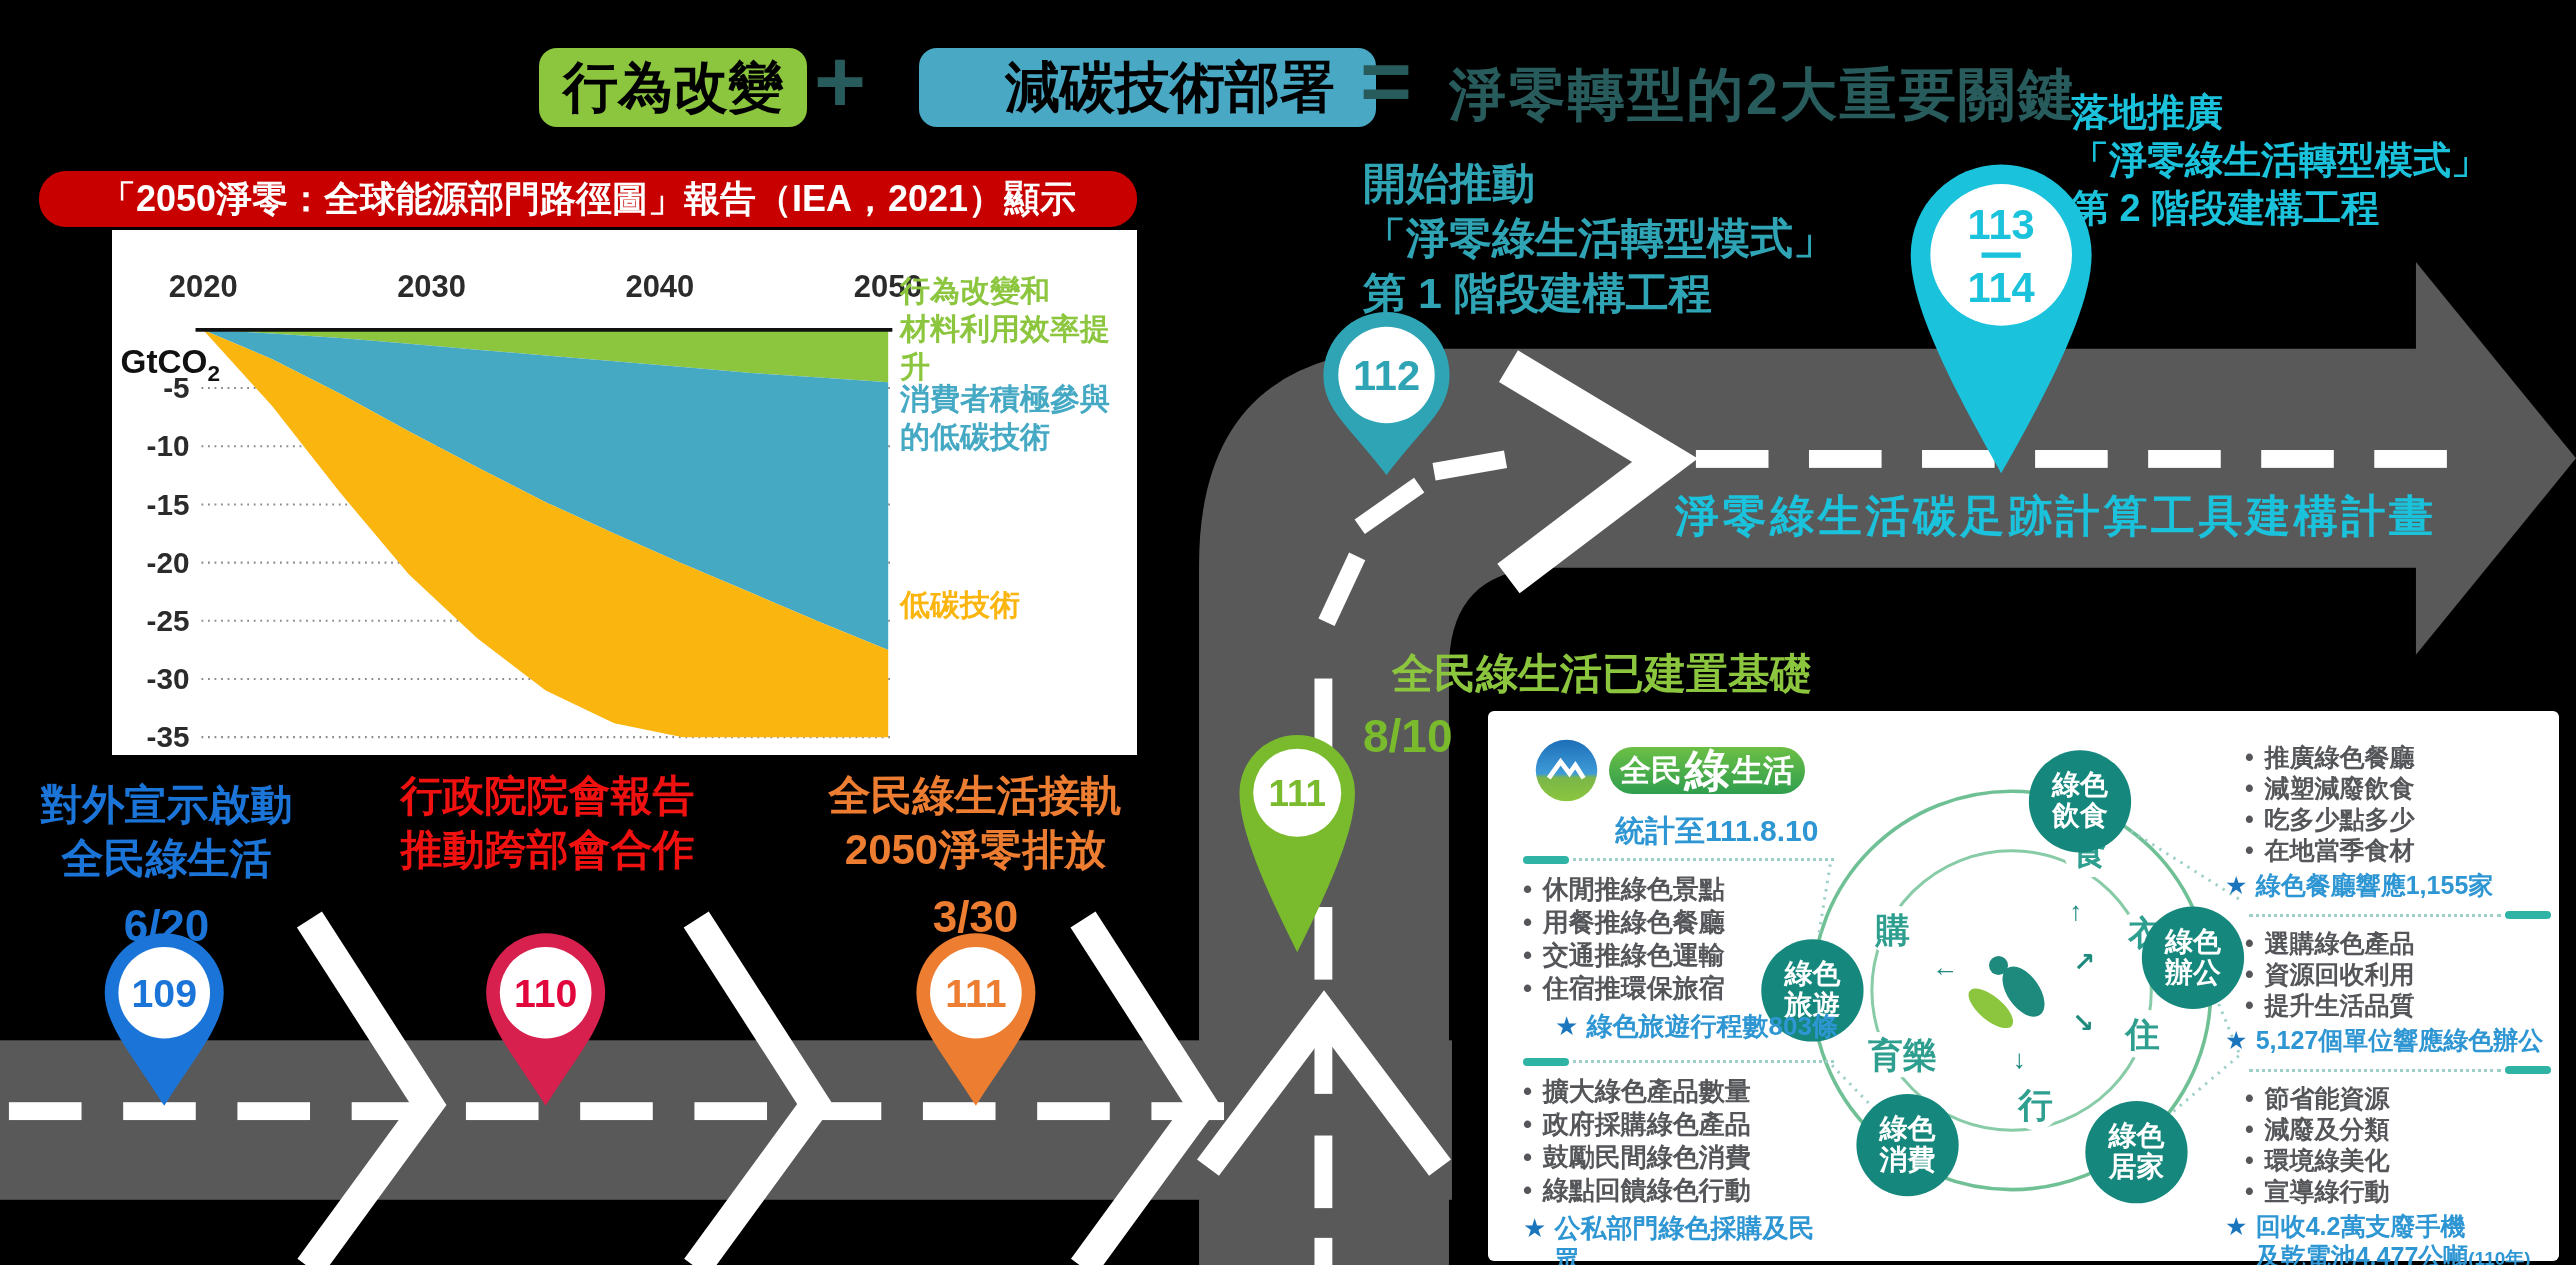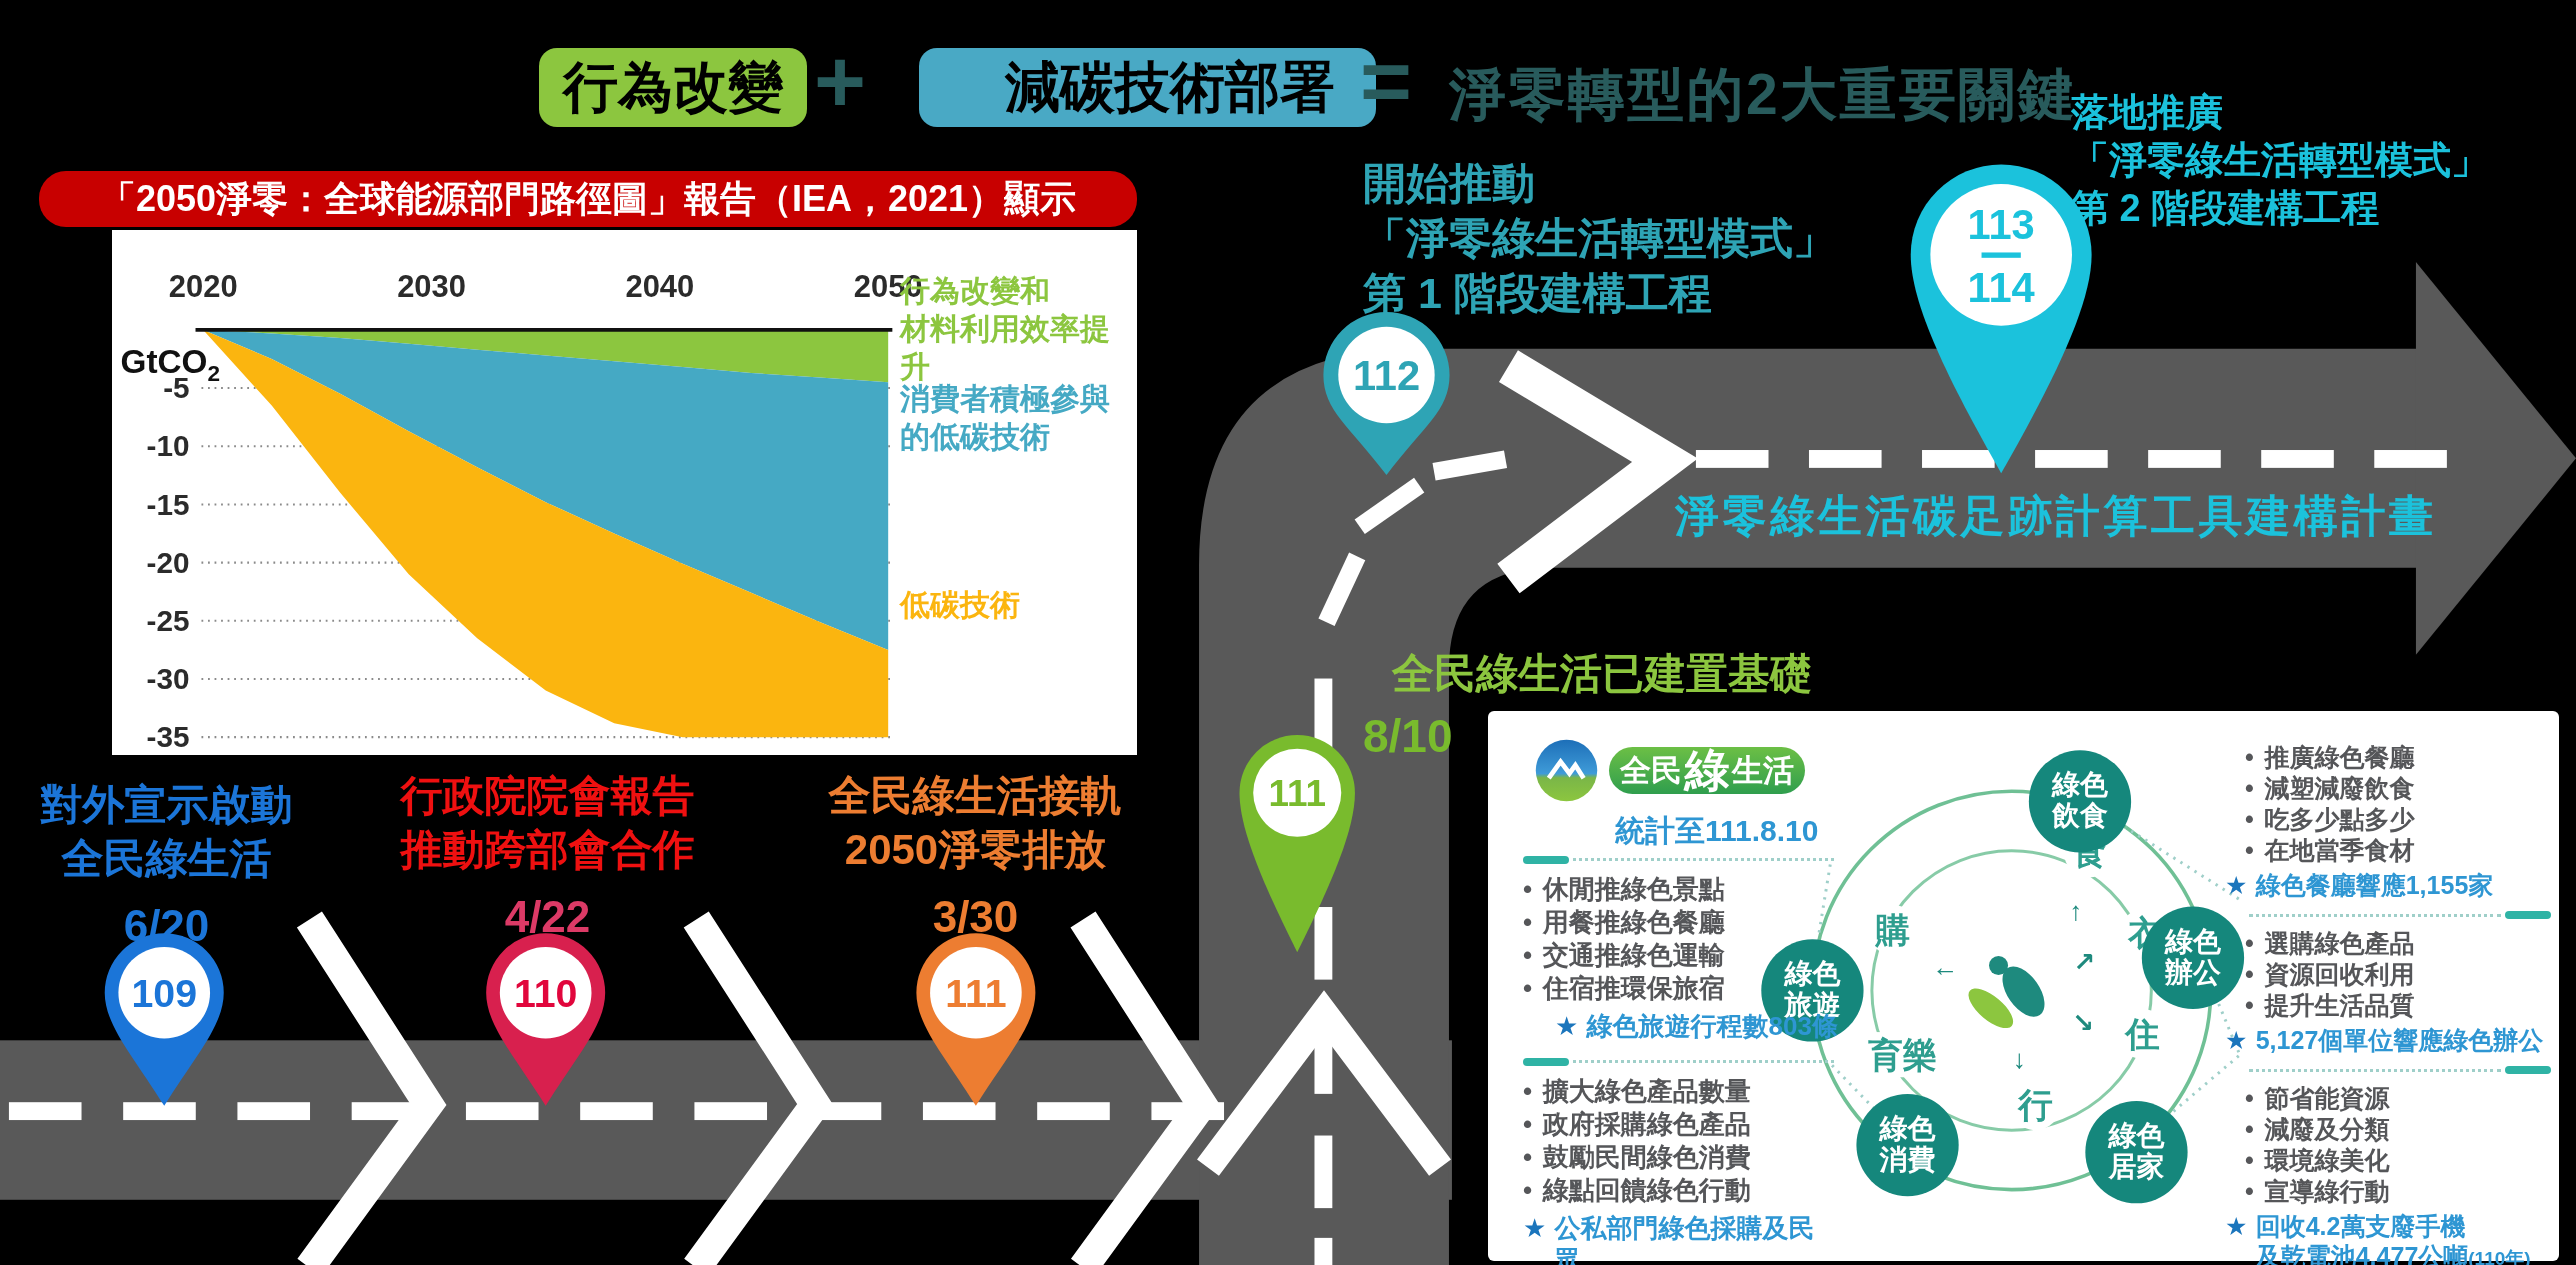--- a/index.html
+++ b/index.html
@@ -155,21 +155,20 @@
   </div>
 
   <div class="abs mtext" style="left:0px;top:778px;width:333px;color:var(--c-blue);z-index:6;">
     <div>對外宣示啟動</div>
       <div>全民綠生活</div>
     <div class="mdate" style="margin-top:13px;color:var(--c-blue);">6/20</div>
   </div>
   <div class="abs mtext" style="left:369px;top:769px;width:357px;color:var(--c-redtext);z-index:6;">
     <div>行政院院會報告</div>
       <div>推動跨部會合作</div>
-    <div class="mdate" style="margin-top:13px;color:var(--c-pink);">4/22</div>
   </div>
   <div class="abs mtext" style="left:797px;top:769px;width:357px;color:var(--c-orange);z-index:6;">
     <div>全民綠生活接軌</div>
       <div>2050淨零排放</div>
     <div class="mdate" style="margin-top:13px;color:var(--c-orange);">3/30</div>
   </div>
   <div class="abs ptext" style="left:1363px;top:156px;width:536px;font-size:43px;line-height:55px;color:var(--c-tealpin);z-index:6;">
     <div>開始推動</div>
       <div>「淨零綠生活轉型模式」</div>
       <div>第 1 階段建構工程</div>

